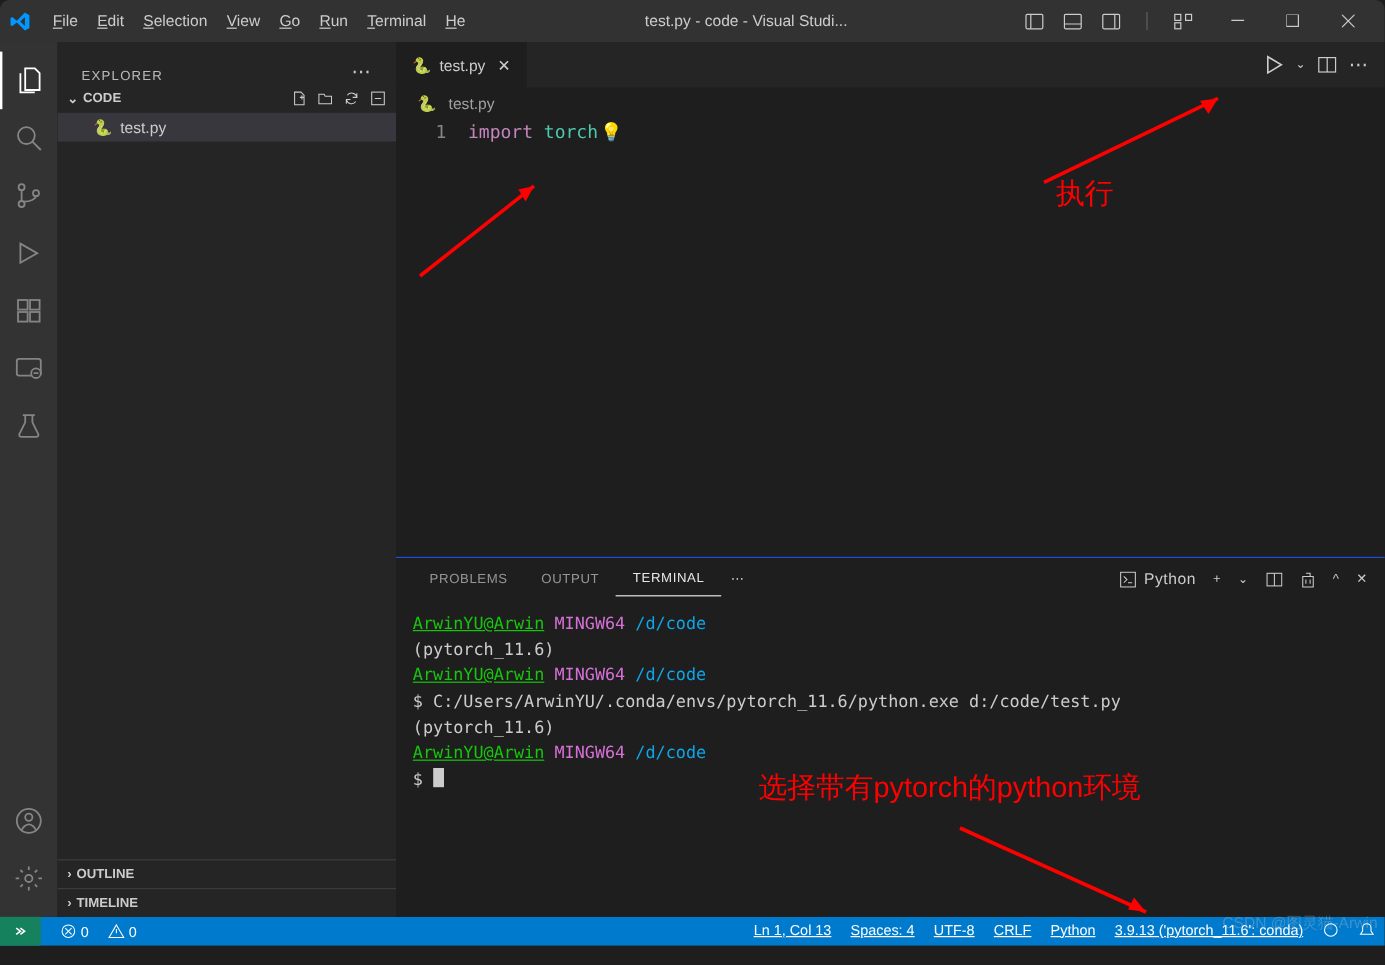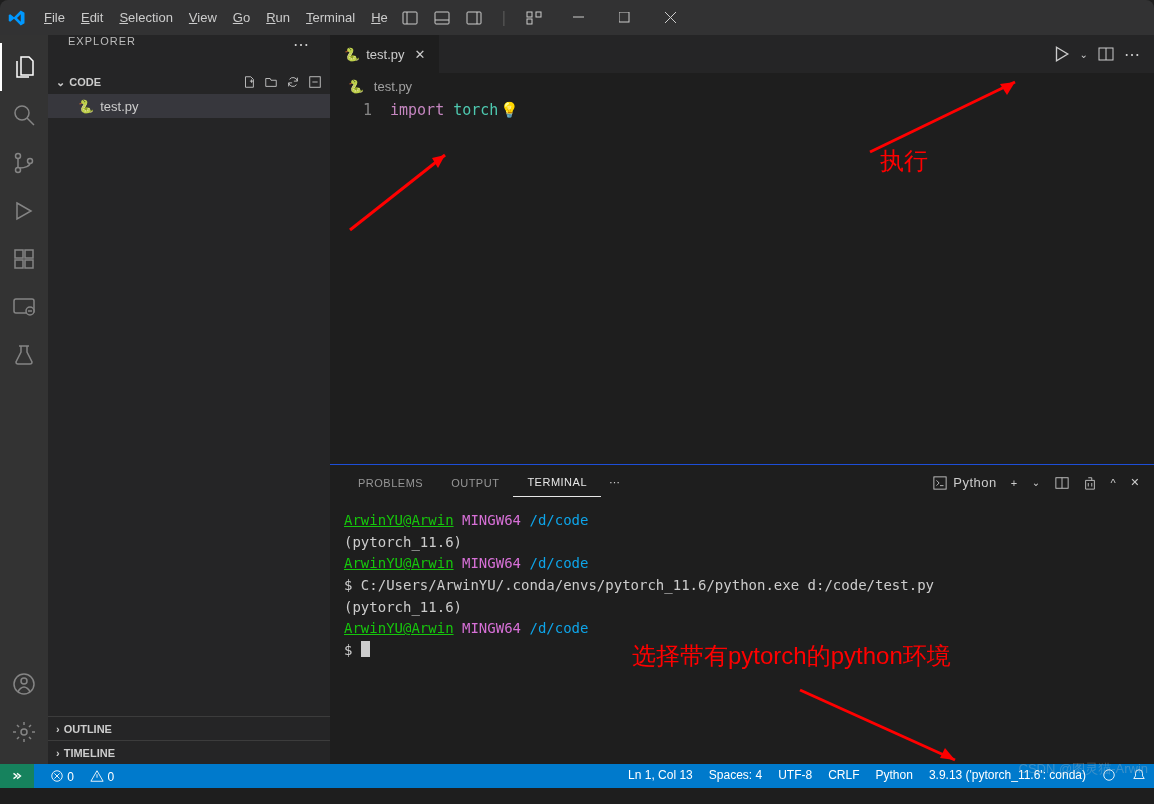--- a/index.html
+++ b/index.html
@@ -12,21 +12,21 @@
 .title-right { display: flex; gap: 4px; align-items: center; }
 .layout-icon { padding: 4px 6px; cursor: pointer; }
 .window-controls { display: flex; margin-left: 8px; }
 .window-btn { width: 46px; height: 34px; display: flex; align-items: center; justify-content: center; cursor: pointer; }
 .main { display: flex; height: 729px; }
 .activity-bar { width: 48px; background: #333333; display: flex; flex-direction: column; align-items: center; padding: 8px 0; }
 .activity-icon { width: 48px; height: 48px; display: flex; align-items: center; justify-content: center; cursor: pointer; color: #858585; }
 .activity-icon.active { border-left: 2px solid #fff; color: #fff; }
 .activity-spacer { flex: 1; }
 .sidebar { width: 282px; background: #252526; display: flex; flex-direction: column; }
-.sidebar-header { height: 35px; display: flex; align-items: flex-start; padding: 0 20px; color: #bbbbbb; font-size: 11px; letter-spacing: 1px; gap: 19px; }
+.sidebar-header { height: 35px; display: flex; align-items: flex-end; padding: 0 20px; color: #bbbbbb; font-size: 11px; letter-spacing: 1px; gap: 19px; }
 .sidebar-header-more { margin-left: auto; cursor: pointer; color: #cccccc; font-size: 16px; }
 .folder-header { height: 24px; display: flex; align-items: center; padding: 0 8px; font-weight: bold; font-size: 11px; cursor: pointer; }
 .chevron { margin-right: 4px; }
 .folder-actions { margin-left: auto; display: flex; gap: 8px; }
 .file-item { height: 24px; display: flex; align-items: center; padding: 0 8px 0 30px; cursor: pointer; font-size: 13px; }
 .file-item.selected { background: #37373d; }
 .file-icon { margin-right: 6px; color: #519aba; }
 .outline-section { height: 24px; display: flex; align-items: center; padding: 0 8px; font-weight: bold; font-size: 11px; cursor: pointer; border-top: 1px solid #3c3c3c; }
 .editor-area { flex: 1; display: flex; flex-direction: column; background: #1e1e1e; }
 .tabs { height: 38px; background: #252526; display: flex; align-items: center; }
@@ -47,41 +47,42 @@
 .panel-actions { margin-left: auto; display: flex; gap: 14px; align-items: center; color: #cccccc; }
 .terminal { flex: 1; font-family: Consolas, monospace; font-size: 14px; padding: 10px 14px; line-height: 1.55; overflow: hidden; }
 .t-green { color: #16c60c; text-decoration: underline; }
 .t-pink { color: #f9f1a5; color:#d670d6; }
 .t-yellow { color: #0ea5e9; }
 .t-white { color: #cccccc; }
 .cursor-block { display: inline-block; width: 9px; height: 16px; background: #cccccc; vertical-align: -2px; }
 .statusbar { height: 24px; background: #007acc; display: flex; align-items: center; font-size: 12px; color: #fff; }
 .status-remote { background: #16825d; height: 24px; display: flex; align-items: center; padding: 0 10px; margin-right: 8px; }
 .status-item { padding: 0 8px; cursor: pointer; }
-.status-right { margin-left: auto; display: flex; }
+.status-right { margin-left: auto; display: flex; text-decoration: underline; }
 .annotation { position: absolute; color: #ff0000; font-size: 24px; font-family: "Microsoft YaHei", sans-serif; pointer-events: none; z-index: 100; }
 .arrow { position: absolute; pointer-events: none; z-index: 99; }
 .watermark { position: absolute; right: 6px; bottom: 26px; color: rgba(200,200,200,0.3); font-size: 13px; z-index: 50; }
 svg { display: block; }
 </style>
 </head>
 <body>
 
 <div class="titlebar">
   <svg class="vscode-logo" viewBox="0 0 24 24" fill="#0098ff">
       <path d="M17 2l5 3v14l-5 3-9-9-5 4-2-1V8l2-1 5 4 9-9zm0 5l-5 5 5 5V7z"></path>
     </svg>
   <span class="menu-item"><u>F</u>ile</span>
   <span class="menu-item"><u>E</u>dit</span>
   <span class="menu-item"><u>S</u>election</span>
   <span class="menu-item"><u>V</u>iew</span>
   <span class="menu-item"><u>G</u>o</span>
   <span class="menu-item"><u>R</u>un</span>
   <span class="menu-item"><u>T</u>erminal</span>
   <span class="menu-item"><u>H</u>e</span>
+  <span class="title-text">test.py - code - Visual Studi...</span>
   <div class="title-right">
     <span class="layout-icon">
         <svg width="16" height="16" viewBox="0 0 16 16" stroke="#ccc" fill="none">
           <rect x="1" y="2" width="14" height="12" rx="1"></rect>
           <line x1="5" y1="2" x2="5" y2="14"></line>
         </svg>
       </span>
     <span class="layout-icon">
         <svg width="16" height="16" viewBox="0 0 16 16" stroke="#ccc" fill="none">
           <rect x="1" y="2" width="14" height="12" rx="1"></rect>

